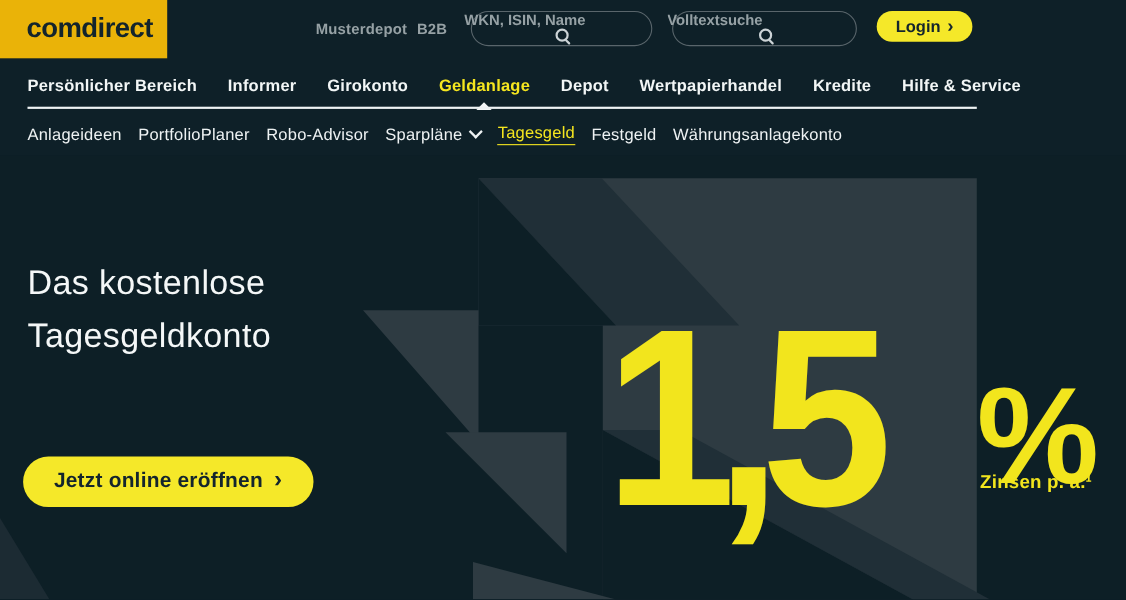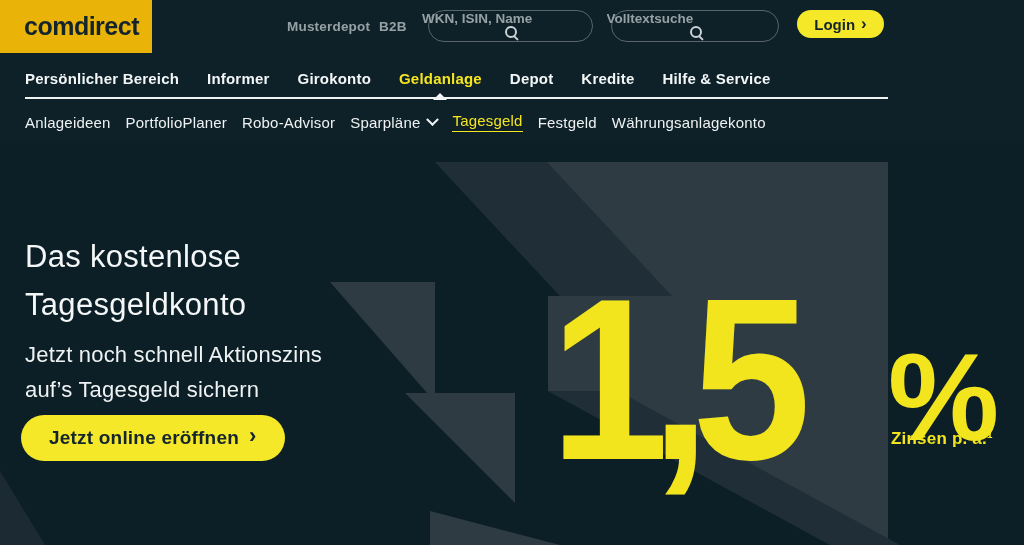--- a/index.html
+++ b/index.html
@@ -158,20 +158,21 @@
 <nav class="mainnav">
   <ul>
     <li>Persönlicher Bereich</li>
     <li>Informer</li>
     <li>Girokonto</li>
     <li class="active">
       <span>Geldanlage</span>
       <span class="nav-caret"></span>
     </li>
     <li>Depot</li>
+    <li>Wertpapierhandel</li>
     <li>Kredite</li>
     <li>Hilfe &amp; Service</li>
   </ul>
   <div class="nav-line"></div>
 </nav>
 
 <nav class="subnav">
   <ul>
     <li>Anlageideen</li>
     <li>PortfolioPlaner</li>
@@ -206,24 +207,20 @@
     <polygon points="405,252 515,252 515,362" fill="#2e3b42"></polygon>
     <polygon points="430,370 560,404 430,404" fill="#2e3b42"></polygon>
     <polygon points="0,330 45,404 0,404" fill="#1c2b33"></polygon>
   </svg>
 
   <h1 class="hero-h1">
     <span>Das kostenlose</span><br>
     <span>Tagesgeldkonto</span>
   </h1>
 
-  <p class="hero-sub">
-    <span>Jetzt noch schnell Aktionszins</span><br>
-    <span>auf’s Tagesgeld sichern</span>
-  </p>
 
   <button class="cta-btn">
     <span>Jetzt online eröffnen</span>
     <span class="chev">›</span>
   </button>
 
   <div class="rate-value">1,5</div>
   <div class="rate-unit">%</div>
   <div class="rate-caption">Zinsen p. a.¹</div>
 </section>

